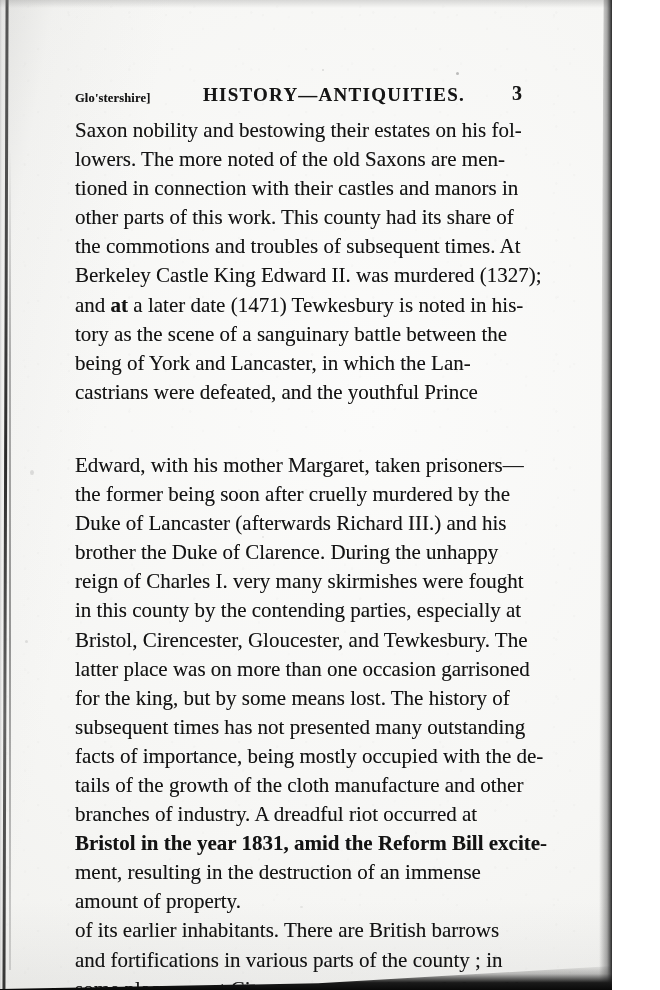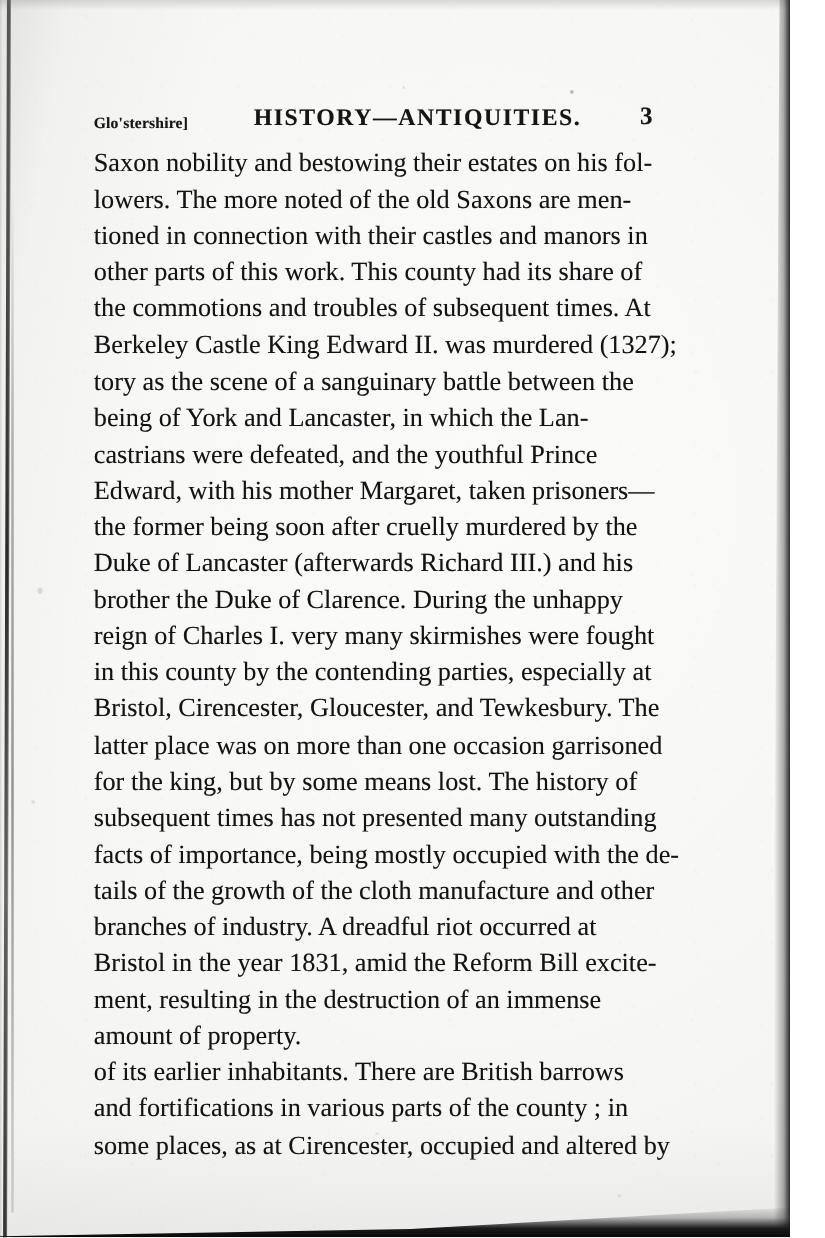--- a/index.html
+++ b/index.html
@@ -10,21 +10,20 @@
 
   #page {
     position: relative;
     width: 612px;
     height: 990px;
     overflow: hidden;
     background:
       radial-gradient(ellipse 120% 90% at 60% 40%, #fbfbfa 0%, #f6f6f4 55%, #efefec 100%);
     font-family: "Liberation Serif", "DejaVu Serif", serif;
     color: #151515;
-    padding-left: 20px;
   }
 
   
   #grain {
     position: absolute;
     inset: 0;
     pointer-events: none;
     opacity: .5;
     background-image:
       radial-gradient(circle at 12% 22%, rgba(0,0,0,.035) 0 1px, transparent 1.6px),
@@ -217,30 +216,33 @@
       <div class="txt-line">
         <span class="ln" style="transform: scaleX(1);">other parts of this work.   This county had its share of</span>
       </div>
       <div class="txt-line">
         <span class="ln" style="transform: scaleX(1);">the commotions and troubles of subsequent times.   At</span>
       </div>
       <div class="txt-line">
         <span class="ln" style="transform: scaleX(1);">Berkeley Castle King Edward II. was murdered (1327);</span>
       </div>
       <div class="txt-line">
+        <span class="ln" style="transform: scaleX(1);">and <b class="semi">at</b> a later date (1471) Tewkesbury is noted in his-</span>
+      </div>
+      <div class="txt-line">
         <span class="ln" style="transform: scaleX(1);">tory as the scene of a sanguinary battle between the</span>
       </div>
       <div class="txt-line">
         <span class="ln" style="transform: scaleX(1);">being of York and Lancaster, in which the Lan-</span>
       </div>
       <div class="txt-line">
         <span class="ln" style="transform: scaleX(1);">castrians were defeated, and the youthful Prince</span>
       </div>
       <div class="txt-line">
-        <span class="ln" style="transform: scaleX(1);">Edward, with his mother Margaret, taken prisoners—</span>
+        <span class="ln" style="transform: scaleX(1); margin-top: 44px;">Edward, with his mother Margaret, taken prisoners—</span>
       </div>
       <div class="txt-line">
         <span class="ln" style="transform: scaleX(1);">the former being soon after cruelly murdered by the</span>
       </div>
       <div class="txt-line">
         <span class="ln" style="transform: scaleX(1);">Duke of Lancaster (afterwards Richard III.) and his</span>
       </div>
       <div class="txt-line">
         <span class="ln" style="transform: scaleX(1);">brother the Duke of Clarence.   During the unhappy</span>
       </div>
@@ -265,21 +267,21 @@
       <div class="txt-line">
         <span class="ln" style="transform: scaleX(1);">facts of importance, being mostly occupied with the de-</span>
       </div>
       <div class="txt-line">
         <span class="ln" style="transform: scaleX(1);">tails of the growth of the cloth manufacture and other</span>
       </div>
       <div class="txt-line">
         <span class="ln" style="transform: scaleX(1);">branches of industry.   A dreadful riot occurred at</span>
       </div>
       <div class="txt-line">
-        <span class="ln" style="transform: scaleX(1);">Bristol in the year 1831, amid the Reform Bill excite-</span>
+        <span class="ln" style="transform: scaleX(1); font-weight: bold;">Bristol in the year 1831, amid the Reform Bill excite-</span>
       </div>
       <div class="txt-line">
         <span class="ln" style="transform: scaleX(1);">ment, resulting in the destruction of an immense</span>
       </div>
       <div class="txt-line">
         <span class="ln">amount of property.</span>
       </div>
       <div class="txt-line">
         <span class="ln" style="transform: scaleX(1);">of its earlier inhabitants.   There are British barrows</span>
       </div>

